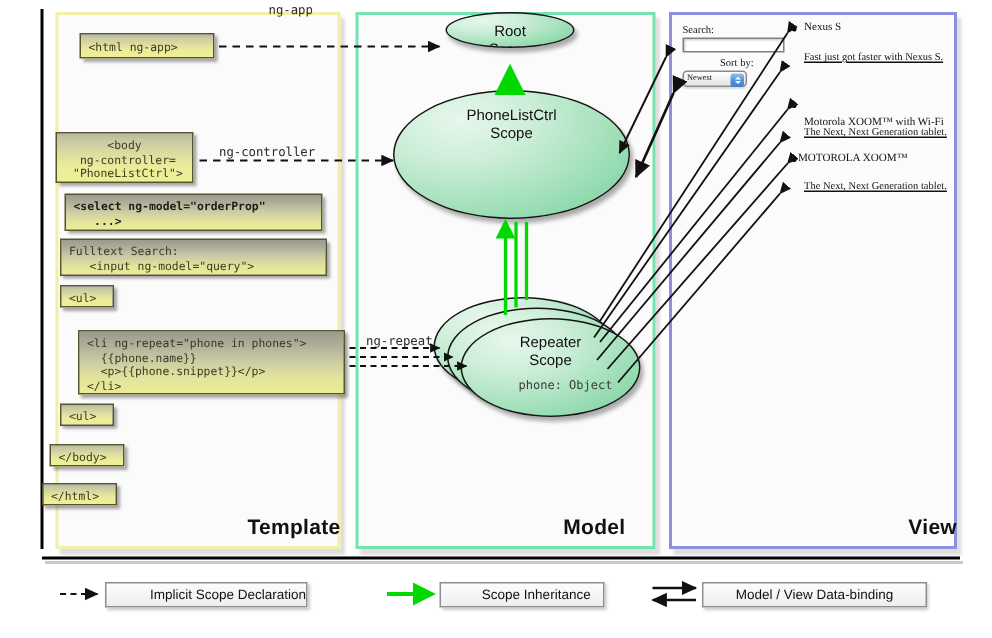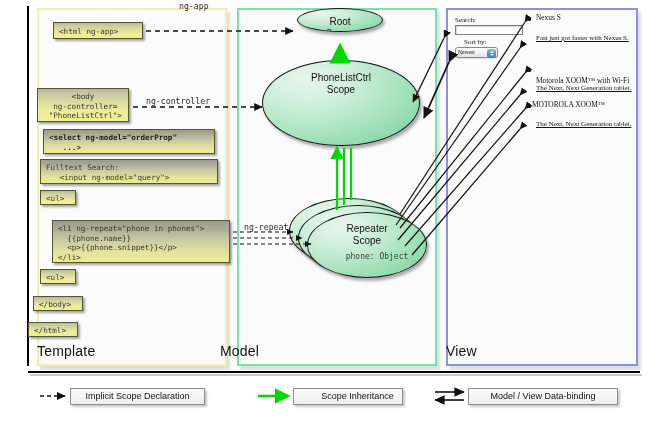--- a/index.html
+++ b/index.html
@@ -47,24 +47,25 @@
     background: #fbfbfb;
     box-sizing: border-box;
   }
   .panel-shadow {
     position: absolute;
     background: rgba(0,0,0,0.13);
     filter: blur(1px);
   }
   .panel-label {
     position: absolute;
-    text-align: left;
+    text-align: right;
     font-size: 14px;
     letter-spacing: .2px;
     color: #111;
+    font-weight: bold;
   }
 
   
   .codebox {
     position: absolute;
     box-sizing: border-box;
     border: 1px solid #55552e;
     font-family: "DejaVu Sans Mono", "Liberation Mono", monospace;
     font-size: 7.6px;
     line-height: 9.6px;
@@ -218,21 +219,21 @@
   <div class="panel-shadow" style="left:40px;top:12px;width:190px;height:358px;"></div>
   <div class="panel" id="panel-template" style="left:37px;top:8px;width:190px;height:358px;border:2px solid #f2f0a8;"></div>
 
   <div class="panel-shadow" style="left:240px;top:12px;width:200px;height:358px;"></div>
   <div class="panel" id="panel-model" style="left:237px;top:8px;width:200px;height:358px;border:2px solid #75e3b1;"></div>
 
   <div class="panel-shadow" style="left:449px;top:12px;width:192px;height:358px;"></div>
   <div class="panel" id="panel-view" style="left:446px;top:8px;width:192px;height:358px;border:2px solid #8f8fe0;"></div>
 
   <div class="panel-label" style="left:37px;top:343px;width:190px;">Template</div>
-  <div class="panel-label" style="left:220px;top:343px;width:163px;">Model</div>
+  <div class="panel-label" style="left:254px;top:343px;width:163px;">Model</div>
   <div class="panel-label" style="left:446px;top:343px;width:192px;">View</div>
 
   <div class="codebox" style="left:53px;top:22px;width:90px;height:17px;line-height:11px;">&lt;html ng-app&gt;</div>
 
   <div class="codebox" style="left:37px;top:88px;width:92px;height:34px;text-align:center;">&lt;body
  ng-controller=
  "PhoneListCtrl"&gt;</div>
 
   <div class="codebox gray-top bold" style="left:43px;top:129px;width:172px;height:25px;">&lt;select ng-model="orderProp"
    ...&gt;</div>
@@ -266,21 +267,21 @@
   <div class="ellipse" style="left:289px;top:198px;width:120px;height:66px;"></div>
   <div class="ellipse" style="left:298px;top:205px;width:120px;height:66px;"></div>
   <div class="ellipse" style="left:307px;top:212px;width:120px;height:66px;">
     <div class="etitle" style="margin-top:10px;">Repeater</div>
     <div class="etitle">Scope</div>
     <div class="eprops" style="margin-top:6px;margin-left:20px;">phone: Object</div>
   </div>
 
   <div class="v-label" style="left:455px;top:16px;">Search:</div>
   <input class="v-input" style="left: 455px; top: 25px; width: 68px; height: 10px; font-size: 6px; padding: 0px 2px;" placeholder="">
-  <div class="v-label" style="left:464px;top:38px;">Sort by:</div>
+  <div class="v-label" style="left:480px;top:38px;">Sort by:</div>
   <div class="v-select" style="left:455px;top:47px;width:43px;height:11px;">
     <span>Newest</span>
     <span class="sel-arrow"></span>
   </div>
 
   <div class="v-bullet" style="left:528px;top:18px;"></div>
   <div class="v-item" style="left:536px;top:13px;">Nexus S</div>
   <div class="v-snippet" style="left:536px;top:34px;">Fast just got faster with Nexus S.</div>
 
   <div class="v-bullet" style="left:528px;top:69px;"></div>
@@ -372,17 +373,17 @@
       <marker id="lg-green" markerWidth="6" markerHeight="6" refX="5" refY="3" orient="auto">
         <path d="M0,0 L6,3 L0,6 z" fill="#00d800"></path>
       </marker>
     </defs>
     <line x1="40" y1="396" x2="65" y2="396" stroke="#111" stroke-width="1.4" stroke-dasharray="4,3" marker-end="url(#lg-black)"></line>
     <line x1="258" y1="396" x2="288" y2="396" stroke="#00d800" stroke-width="2.6" marker-end="url(#lg-green)"></line>
     <line x1="435" y1="392" x2="464" y2="392" stroke="#111" stroke-width="1.6" marker-end="url(#lg-black-s)"></line>
     <line x1="464" y1="400" x2="435" y2="400" stroke="#111" stroke-width="1.6" marker-end="url(#lg-black-s)"></line>
   </svg>
 
-  <div class="legend-box" style="left:70px;top:388px;width:135px;">Implicit Scope Declaration</div>
+  <div class="legend-box" style="left:70px;top:388px;width:135px;text-align:right;">Implicit Scope Declaration</div>
   <div class="legend-box" style="left:293px;top:388px;width:110px;padding-left:19px;">Scope Inheritance</div>
   <div class="legend-box" style="left:468px;top:388px;width:150px;">Model / View Data-binding</div>
 
 </div>
 
 </body></html>

